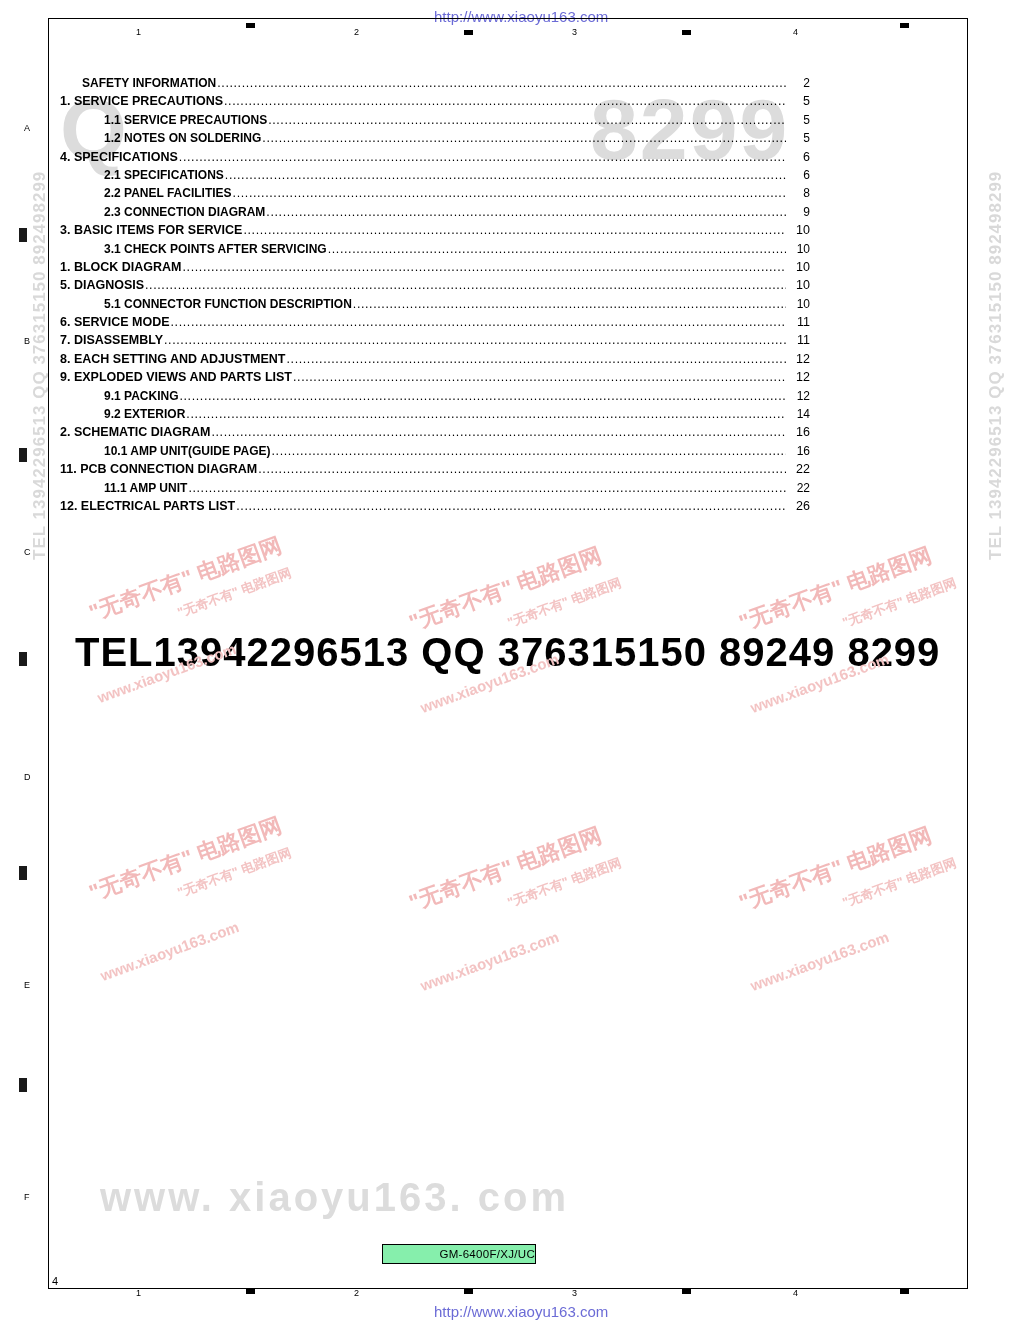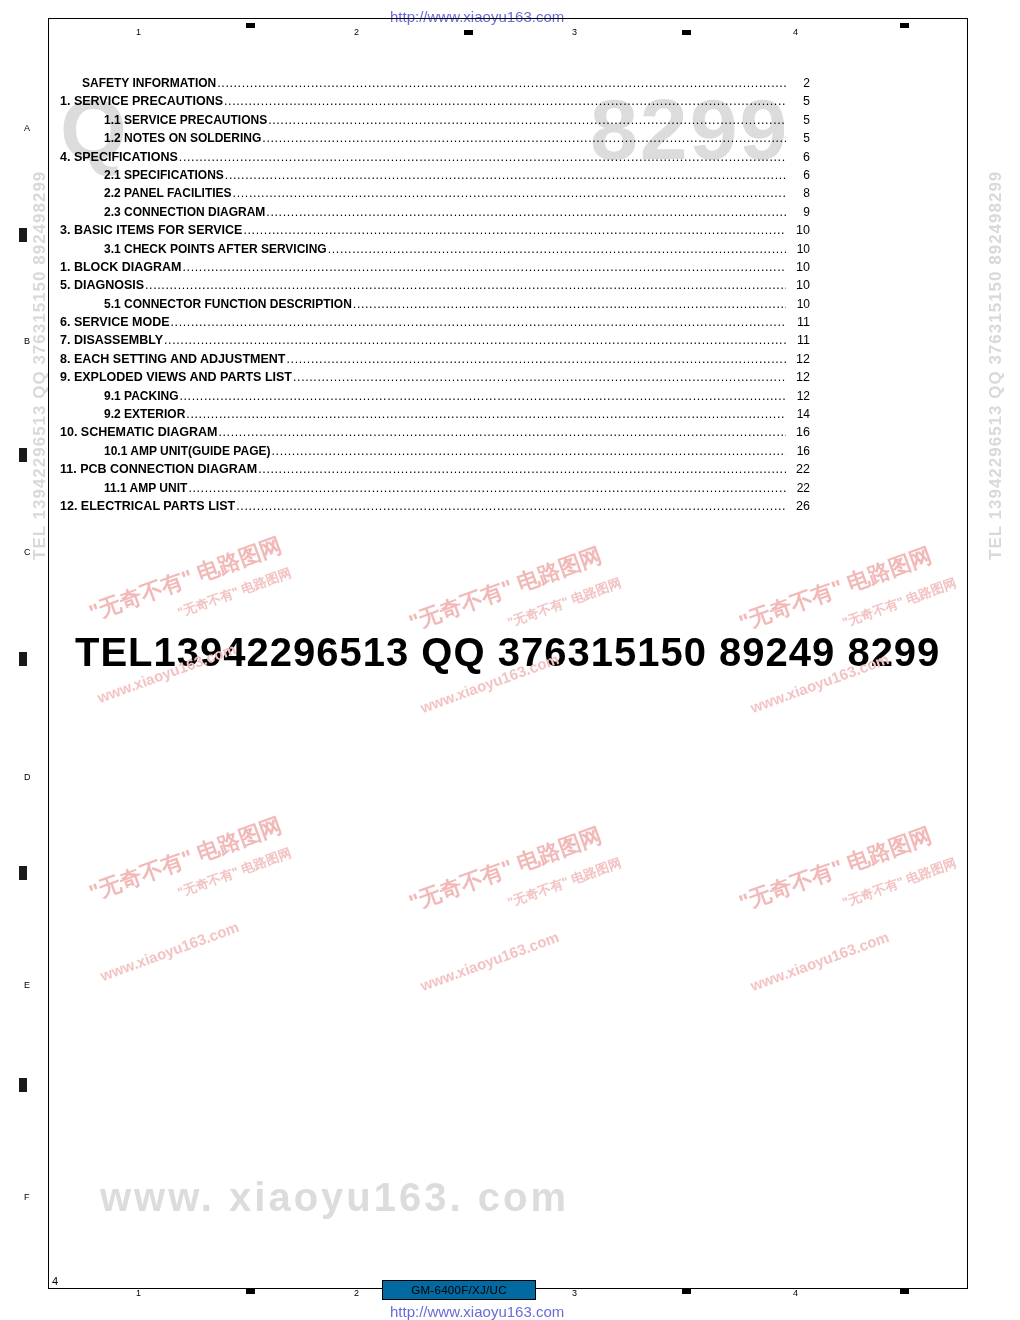--- a/index.html
+++ b/index.html
@@ -57,20 +57,21 @@
   .wm {
     position: absolute;
     pointer-events: none;
     user-select: none;
     white-space: nowrap;
   }
   .wm-url-top, .wm-url-bottom {
     color: #6b6bd6;
     font-size: 15px;
     font-family: "Liberation Sans", sans-serif;
+    margin-left: 44px;
   }
   .wm-url-top { left: 390px; top: 8px; }
   .wm-url-bottom { left: 390px; top: 1303px; }
 
   .wm-big-grey {
     color: #dcdcdc;
     font-size: 86px;
     font-weight: bold;
     letter-spacing: 2px;
   }
@@ -157,28 +158,28 @@
     width: 22px;
   }
   .lvl0 { padding-left: 0px; justify-content: flex-end; }
   .lvl1 { padding-left: 22px; font-size: 12px; }
   .lvl2 { padding-left: 44px; font-size: 12px; justify-content: space-between; }
 
   
   #model-box {
     position: absolute;
     left: 382px;
-    top: 1280px;
+    top: 1244px;
     width: 152px;
     height: 18px;
     border: 1px solid #000;
-    background: #0369a1;
+    background: #86efac;
     font-size: 11.5px;
     color: #000;
-    text-align: center;
+    text-align: right;
     line-height: 18px;
     letter-spacing: 0.3px;
   }
   #page-number {
     position: absolute;
     left: 52px;
     top: 1275px;
     font-size: 11px;
     color: #000;
   }
@@ -350,21 +351,21 @@
         <span class="lbl">9.1 PACKING</span>
         <span class="dots">............................................................................................................................................................................................................................</span>
         <span class="pg">12</span>
       </div>
       <div class="toc-row lvl2">
         <span class="lbl">9.2 EXTERIOR</span>
         <span class="dots">............................................................................................................................................................................................................................</span>
         <span class="pg">14</span>
       </div>
       <div class="toc-row lvl0">
-        <span class="lbl">10. SCHEMATIC DIAGRAM</span>
+        <span class="lbl">2. SCHEMATIC DIAGRAM</span>
         <span class="dots">............................................................................................................................................................................................................................</span>
         <span class="pg">16</span>
       </div>
       <div class="toc-row lvl2">
         <span class="lbl">10.1 AMP UNIT(GUIDE PAGE)</span>
         <span class="dots">............................................................................................................................................................................................................................</span>
         <span class="pg">16</span>
       </div>
       <div class="toc-row lvl0">
         <span class="lbl">11. PCB CONNECTION DIAGRAM</span>

